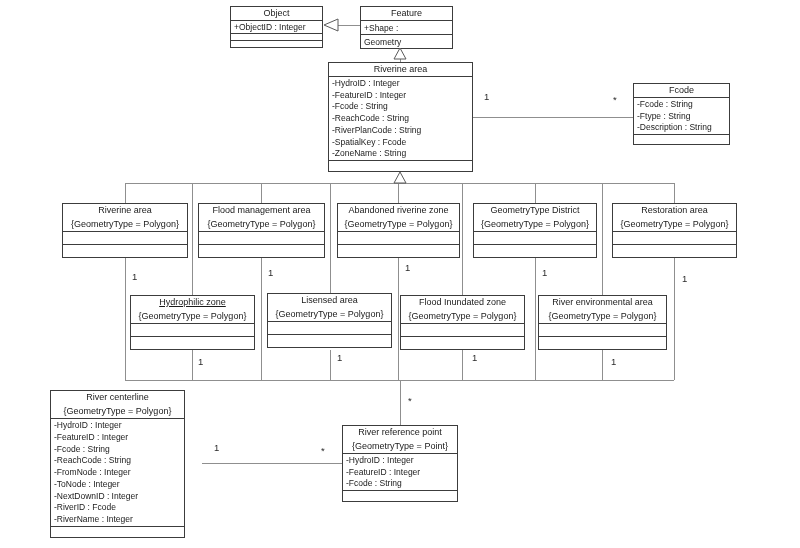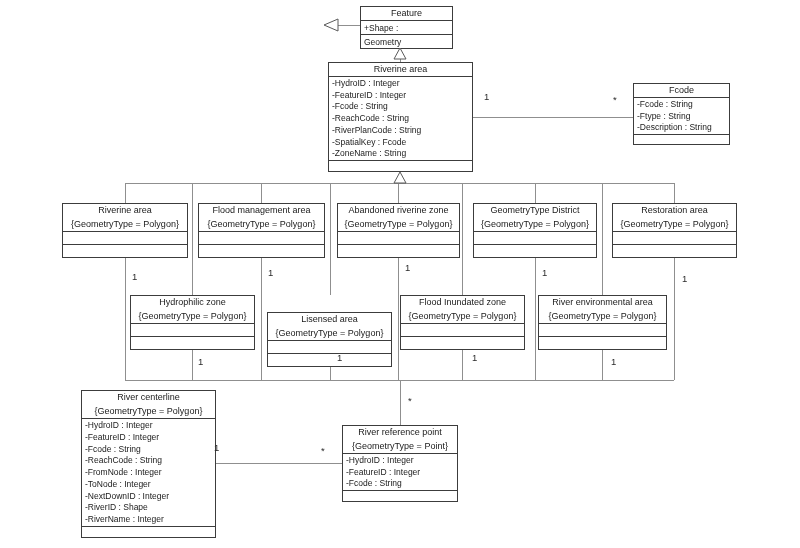--- a/index.html
+++ b/index.html
@@ -54,20 +54,30 @@
     <div class="line" style="left: 398px; top: 258px; width: 1px; height: 122px;"></div>
     <div class="line" style="left: 535px; top: 258px; width: 1px; height: 122px;"></div>
     <div class="line" style="left: 674px; top: 258px; width: 1px; height: 122px;"></div>
     <div class="line" style="left: 192px; top: 350px; width: 1px; height: 30px;"></div>
     <div class="line" style="left: 330px; top: 350px; width: 1px; height: 30px;"></div>
     <div class="line" style="left: 462px; top: 350px; width: 1px; height: 30px;"></div>
     <div class="line" style="left: 602px; top: 350px; width: 1px; height: 30px;"></div>
     <div class="line" style="left: 125px; top: 380px; width: 549px; height: 1px;"></div>
     <div class="line" style="left: 400px; top: 380px; width: 1px; height: 45px;"></div>
     <div class="line" style="left: 202px; top: 463px; width: 140px; height: 1px;"></div>
+    <div class="uml-class" style="left: 230px; top: 6px; width: 93px;">
+      <div class="uml-header" style="height: 13px;">
+        <span class="hline-txt" style="line-height: 13px;">Object</span>
+      </div>
+      <div class="uml-comp" style="height: 13px;">
+        <div class="uml-row" style="line-height: 11px;">+ObjectID : Integer</div>
+      </div>
+      <div class="uml-comp" style="height: 7px;"></div>
+      <div class="uml-comp" style="height: 7px;"></div>
+    </div>
     <div class="uml-class" style="left: 360px; top: 6px; width: 93px;">
       <div class="uml-header" style="height: 13px;">
         <span class="hline-txt" style="line-height: 13px;">Feature</span>
       </div>
       <div class="uml-comp" style="height: 14px;">
         <div class="uml-row" style="line-height: 12px;">+Shape :</div>
       </div>
       <div class="uml-comp" style="height: 14px;">
         <div class="uml-row" style="line-height: 12px;">Geometry</div>
       </div>
@@ -133,27 +143,27 @@
     <div class="uml-class" style="left: 612px; top: 203px; width: 125px;">
       <div class="uml-header" style="height: 27px;">
         <span class="hline-txt" style="line-height: 13.5px;">Restoration area</span>
         <span class="hline-txt" style="line-height: 13.5px;">{GeometryType = Polygon}</span>
       </div>
       <div class="uml-comp" style="height: 13px;"></div>
       <div class="uml-comp" style="height: 13px;"></div>
     </div>
     <div class="uml-class" style="left: 130px; top: 295px; width: 125px;">
       <div class="uml-header" style="height: 27px;">
-        <span class="hline-txt" style="line-height: 13.5px;">Hydrophilic zone</span>
-        <span class="hline-txt" style="line-height: 13.5px;">{GeometryType = Polygon}</span>
-      </div>
-      <div class="uml-comp" style="height: 13px;"></div>
-      <div class="uml-comp" style="height: 13px;"></div>
-    </div>
-    <div class="uml-class" style="left: 267px; top: 312px; width: 125px;">
+        <span class="hline-txt" style="line-height: 13.5px; text-decoration: underline;">Hydrophilic zone</span>
+        <span class="hline-txt" style="line-height: 13.5px;">{GeometryType = Polygon}</span>
+      </div>
+      <div class="uml-comp" style="height: 13px;"></div>
+      <div class="uml-comp" style="height: 13px;"></div>
+    </div>
+    <div class="uml-class" style="left: 267px; top: 293px; width: 125px;">
       <div class="uml-header" style="height: 27px;">
         <span class="hline-txt" style="line-height: 13.5px;">Lisensed area</span>
         <span class="hline-txt" style="line-height: 13.5px;">{GeometryType = Polygon}</span>
       </div>
       <div class="uml-comp" style="height: 13px;"></div>
       <div class="uml-comp" style="height: 13px;"></div>
     </div>
     <div class="uml-class" style="left: 400px; top: 295px; width: 125px;">
       <div class="uml-header" style="height: 27px;">
         <span class="hline-txt" style="line-height: 13.5px;">Flood Inundated zone</span>
@@ -163,34 +173,34 @@
       <div class="uml-comp" style="height: 13px;"></div>
     </div>
     <div class="uml-class" style="left: 538px; top: 295px; width: 129px;">
       <div class="uml-header" style="height: 27px; text-align: center;">
         <span class="hline-txt" style="line-height: 13.5px;">River environmental area</span>
         <span class="hline-txt" style="line-height: 13.5px;">{GeometryType = Polygon}</span>
       </div>
       <div class="uml-comp" style="height: 13px;"></div>
       <div class="uml-comp" style="height: 13px;"></div>
     </div>
-    <div class="uml-class" style="left: 81px; top: 390px; width: 135px;">
+    <div class="uml-class" style="left: 50px; top: 390px; width: 135px;">
       <div class="uml-header" style="height: 27px;">
         <span class="hline-txt" style="line-height: 13.5px;">River centerline</span>
         <span class="hline-txt" style="line-height: 13.5px;">{GeometryType = Polygon}</span>
       </div>
       <div class="uml-comp" style="height: 108px;">
         <div class="uml-row" style="line-height: 11.7778px;">-HydroID : Integer</div>
         <div class="uml-row" style="line-height: 11.7778px;">-FeatureID : Integer</div>
         <div class="uml-row" style="line-height: 11.7778px;">-Fcode : String</div>
         <div class="uml-row" style="line-height: 11.7778px;">-ReachCode : String</div>
         <div class="uml-row" style="line-height: 11.7778px;">-FromNode : Integer</div>
         <div class="uml-row" style="line-height: 11.7778px;">-ToNode : Integer</div>
         <div class="uml-row" style="line-height: 11.7778px;">-NextDownID : Integer</div>
-        <div class="uml-row" style="line-height: 11.7778px;">-RiverID : Shape</div>
+        <div class="uml-row" style="line-height: 11.7778px;">-RiverID : Fcode</div>
         <div class="uml-row" style="line-height: 11.7778px;">-RiverName : Integer</div>
       </div>
       <div class="uml-comp" style="height: 11px;"></div>
     </div>
     <div class="uml-class" style="left: 342px; top: 425px; width: 116px;">
       <div class="uml-header" style="height: 27px;">
         <span class="hline-txt" style="line-height: 13.5px;">River reference point</span>
         <span class="hline-txt" style="line-height: 13.5px;">{GeometryType = Point}</span>
       </div>
       <div class="uml-comp" style="height: 37px;">

